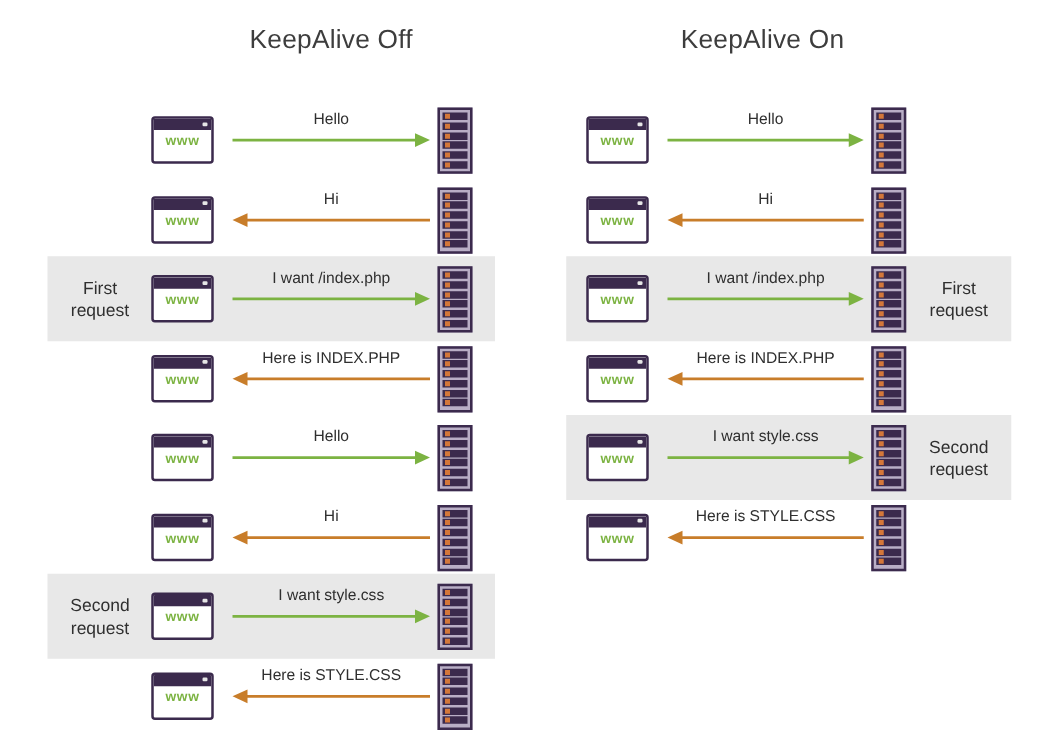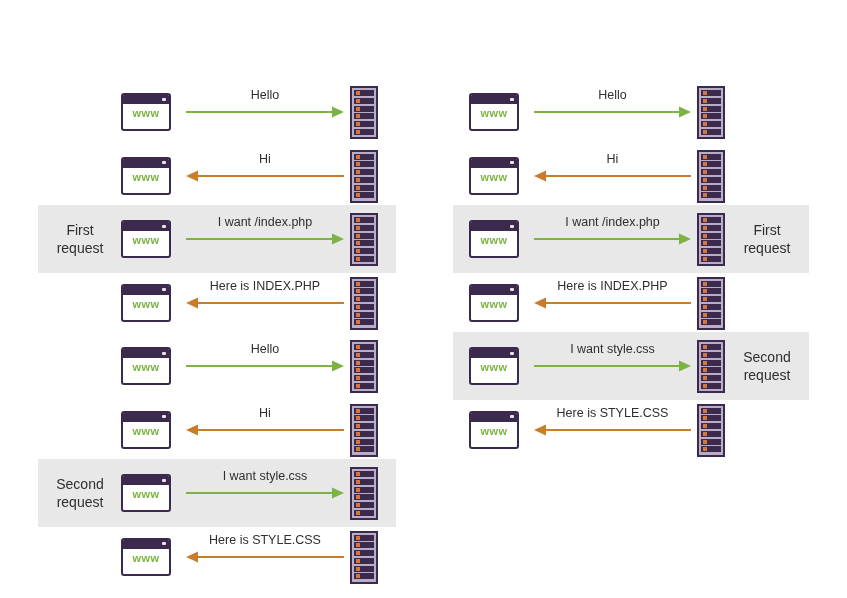--- a/index.html
+++ b/index.html
@@ -132,20 +132,22 @@
     color: #2f2f2f;
     text-align: center;
     white-space: pre-line;
   }
 </style>
 </head>
 <body>
 
 <div class="stage">
 
+  <div class="col-title" id="title-off">KeepAlive Off</div>
+  <div class="col-title" id="title-on">KeepAlive On</div>
 
   <div id="rows-host">
       <div class="browser" style="left: 121px; top: 93px; border-color: rgb(59, 42, 77);">
         <div class="titlebar" style="background: rgb(59, 42, 77);">
           <div class="dot"></div>
         </div>
         <div class="www" style="color: rgb(124, 179, 66);">www</div>
       </div>
       <div class="server" style="left: 350px; top: 86px; border-color: rgb(59, 42, 77);">
         <div class="bay" style="background: rgb(59, 42, 77);"></div>

